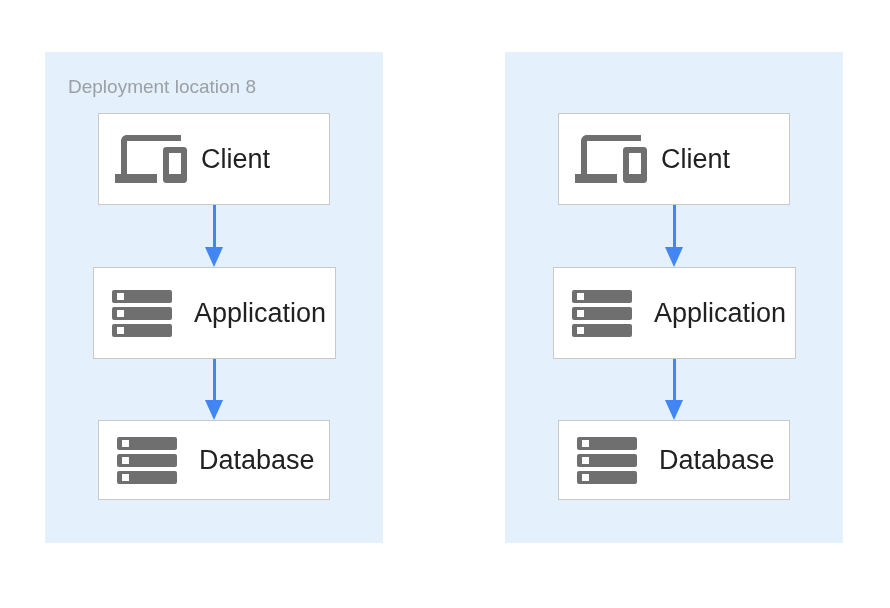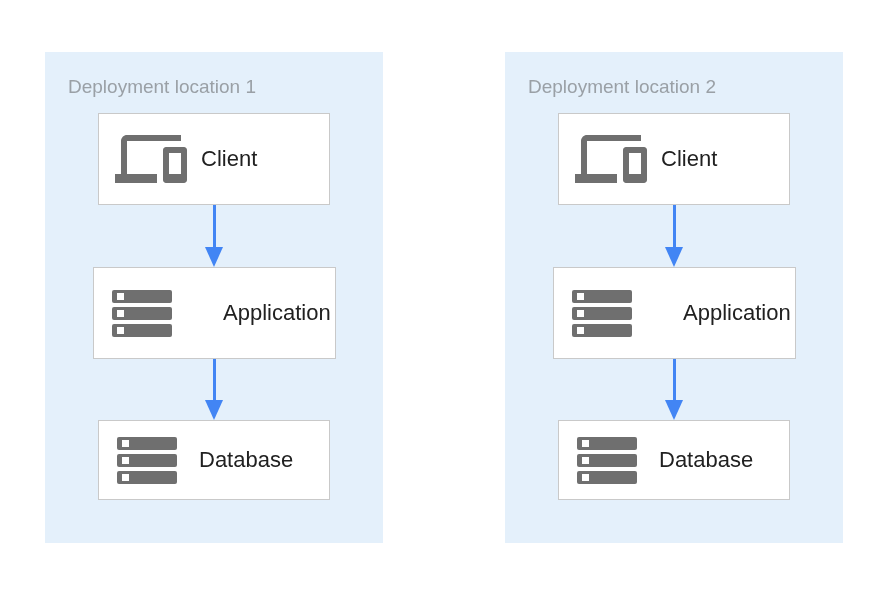--- a/index.html
+++ b/index.html
@@ -33,25 +33,25 @@
 
   .node {
     position: absolute;
     background: #ffffff;
     border: 1px solid #c9c9c9;
     display: flex;
     align-items: center;
     padding-left: 16px;
   }
   .node-client { left: 53px; top: 61px;  width: 232px; height: 92px; }
-  .node-app    { left: 48px; top: 215px; width: 243px; height: 92px; gap: 29px; }
+  .node-app    { left: 48px; top: 215px; width: 243px; height: 92px; }
   .node-db     { left: 53px; top: 368px; width: 232px; height: 80px; }
 
   .node-label {
-    font-size: 22px;
+    font-size: 27px;
     color: #212121;
     white-space: nowrap;
   }
 
   .devices-svg {
     width: 72px;
     height: 72px;
     margin-right: 14px;
     flex: none;
     fill: #6f6f6f;
@@ -99,21 +99,21 @@
     border-right: 9px solid transparent;
     border-top: 20px solid #4285f4;
   }
 </style>
 </head>
 <body>
 
 <div class="canvas">
 
   <div class="panel panel-1">
-    <div class="panel-title">Deployment location 1</div>
+    <div class="panel-title">Deployment location 8</div>
 
     <div class="node node-client">
       <svg class="devices-svg" viewBox="0 0 24 24" aria-hidden="true">
         <path d="M4 6h18V4H4c-1.1 0-2 .9-2 2v11H0v3h14v-3H4V6zm19 2h-6c-.55 0-1 .45-1 1v10c0 .55.45 1 1 1h6c.55 0 1-.45 1-1V9c0-.55-.45-1-1-1zm-1 9h-4v-7h4v7z"></path>
       </svg>
       <span class="node-label">Client</span>
     </div>
 
     <div class="arrow arrow-1">
       <div class="arrow-line"></div>
@@ -138,21 +138,20 @@
       <div class="stack-icon">
         <div class="stack-bar"></div>
         <div class="stack-bar"></div>
         <div class="stack-bar"></div>
       </div>
       <span class="node-label">Database</span>
     </div>
   </div>
 
   <div class="panel panel-2">
-    <div class="panel-title">Deployment location 2</div>
 
     <div class="node node-client">
       <svg class="devices-svg" viewBox="0 0 24 24" aria-hidden="true">
         <path d="M4 6h18V4H4c-1.1 0-2 .9-2 2v11H0v3h14v-3H4V6zm19 2h-6c-.55 0-1 .45-1 1v10c0 .55.45 1 1 1h6c.55 0 1-.45 1-1V9c0-.55-.45-1-1-1zm-1 9h-4v-7h4v7z"></path>
       </svg>
       <span class="node-label">Client</span>
     </div>
 
     <div class="arrow arrow-1">
       <div class="arrow-line"></div>

